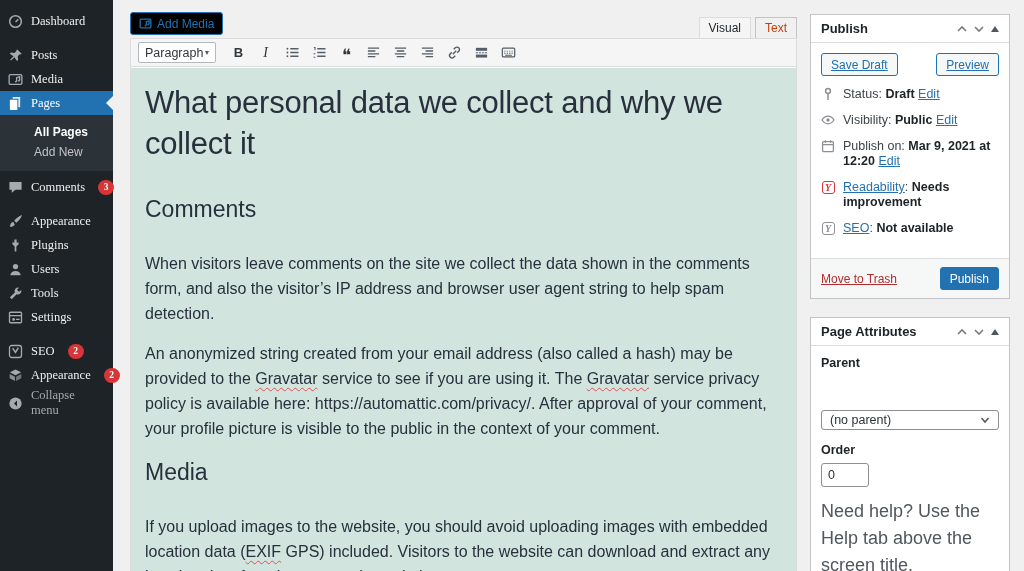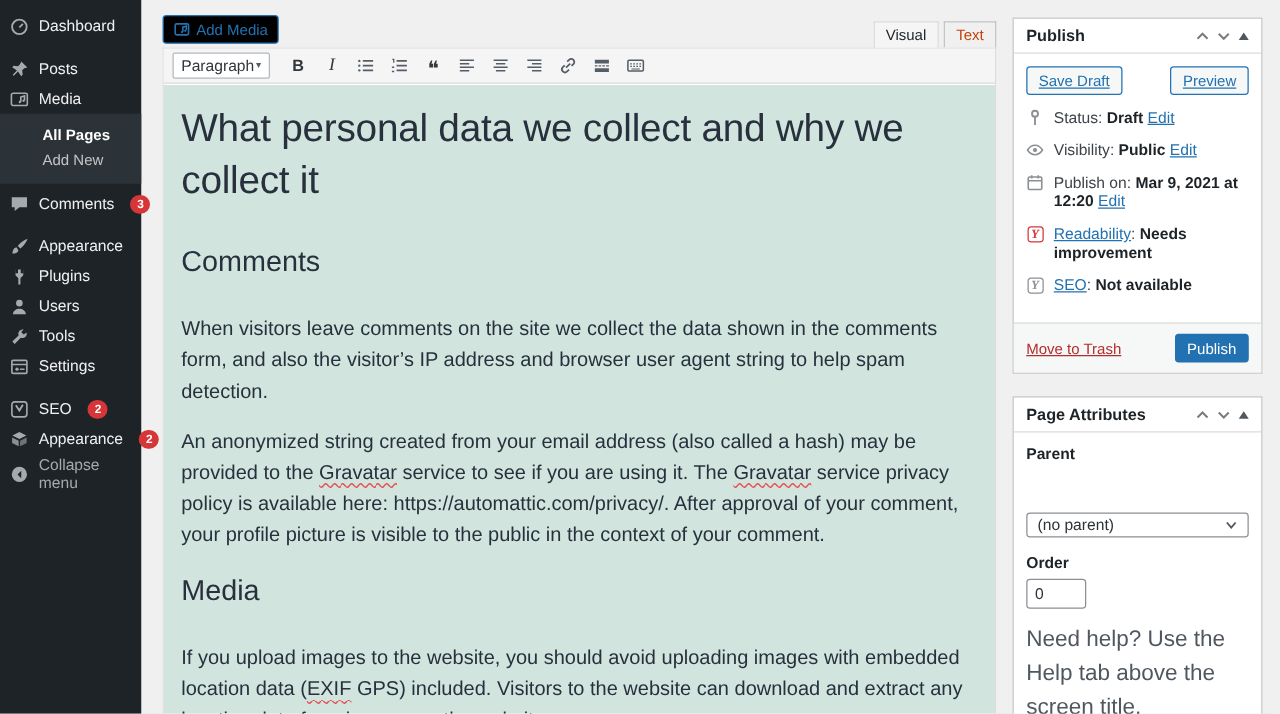--- a/index.html
+++ b/index.html
@@ -1,21 +1,21 @@
 <!DOCTYPE html>
 <html><head>
 <meta charset="utf-8">
 <style>
   * { margin:0; padding:0; box-sizing:border-box; }
   html,body { width:1024px; height:571px; overflow:hidden; }
   body { font-family:"Liberation Sans", sans-serif; background:#f0f0f1; color:#1d2327; position:relative; }
 
   
   .sidebar { position:absolute; left:0; top:0; width:113px; height:571px; background:#1d2327; color:#f0f0f1; font-size:12.5px; padding-top:9px; }
-  .menu-item { position:relative; display:flex; align-items:center; gap:8px; height:24px; padding:0 8px; cursor:pointer; }
+  .menu-item { position:relative; display:flex; align-items:center; gap:8px; height:24px; padding:0 8px; cursor:pointer;font-family:Liberation Serif, serif; }
   .menu-item .mi-icon { width:15px; height:15px; flex:0 0 15px; color:#a7aaad; display:flex; align-items:center; justify-content:center; }
   .menu-item.active { background:#2271b1; color:#fff; }
   .menu-item.active .mi-icon { color:#fff; }
   .menu-item.active::after { content:""; position:absolute; right:0; top:50%; margin-top:-7px; border:7px solid transparent; border-right-color:#f0f0f1; }
   .menu-item.muted, .menu-item.muted .mi-icon { color:#a7aaad; }
   .menu-sep { height:10px; }
   .submenu { background:#2c3338; padding:7px 0 9px; }
   .submenu .sub-item { display:block; padding:3px 8px 3px 34px; font-size:12px; color:#c3c4c7; cursor:pointer; }
   .submenu .sub-item.current { color:#fff; font-weight:bold; }
   .badge { display:inline-flex; align-items:center; justify-content:center; min-width:16px; height:15px; padding:0 4px; margin-left:5px; background:#d63638; color:#fff; border-radius:9px; font-size:9.5px; font-weight:bold; }
@@ -98,20 +98,29 @@
     <span class="mi-icon">
         <svg viewBox="0 0 16 16" fill="none" stroke="currentColor" stroke-width="1.4">
           <rect x="1.2" y="2.8" width="13.6" height="10.4" rx="1.5"></rect>
           <path d="M9.2 10V6l3.2-1v4"></path>
           <circle cx="8.4" cy="10.2" r="1" fill="currentColor" stroke="none"></circle>
           <circle cx="11.6" cy="9.2" r="1" fill="currentColor" stroke="none"></circle>
         </svg>
       </span>
     <span>Media</span>
   </div>
+  <div class="menu-item active">
+    <span class="mi-icon">
+        <svg viewBox="0 0 16 16" fill="currentColor">
+          <path d="M5 1h8v11h-2V3H5z" opacity=".85"></path>
+          <rect x="2" y="4" width="8" height="11" rx="0.8"></rect>
+        </svg>
+      </span>
+    <span>Pages</span>
+  </div>
   <div class="submenu">
     <span class="sub-item current">All Pages</span>
     <span class="sub-item">Add New</span>
   </div>
   <div class="menu-item" style="margin-top:4px;">
     <span class="mi-icon">
         <svg viewBox="0 0 16 16" fill="currentColor">
           <path d="M1.5 2h13v8.5H8l-4 3.2v-3.2H1.5z"></path>
         </svg>
       </span>

